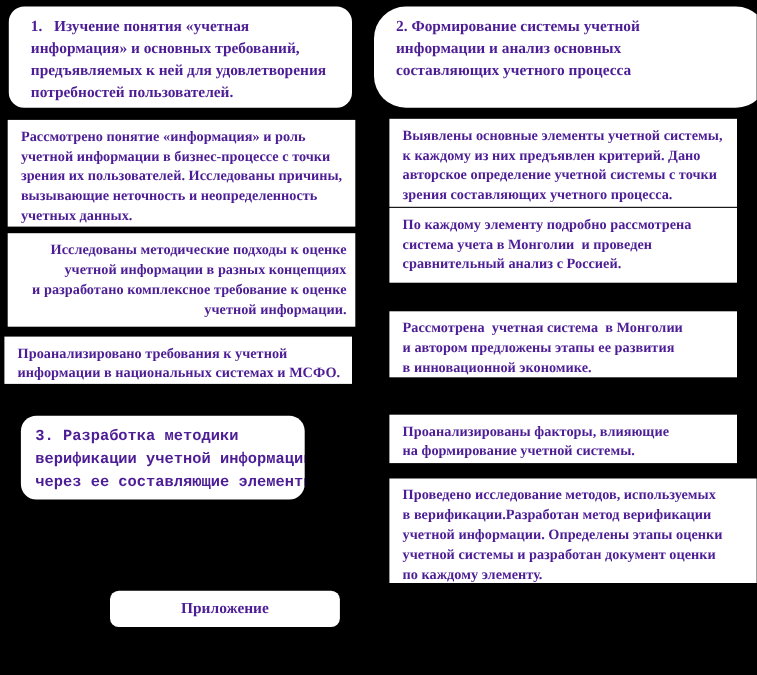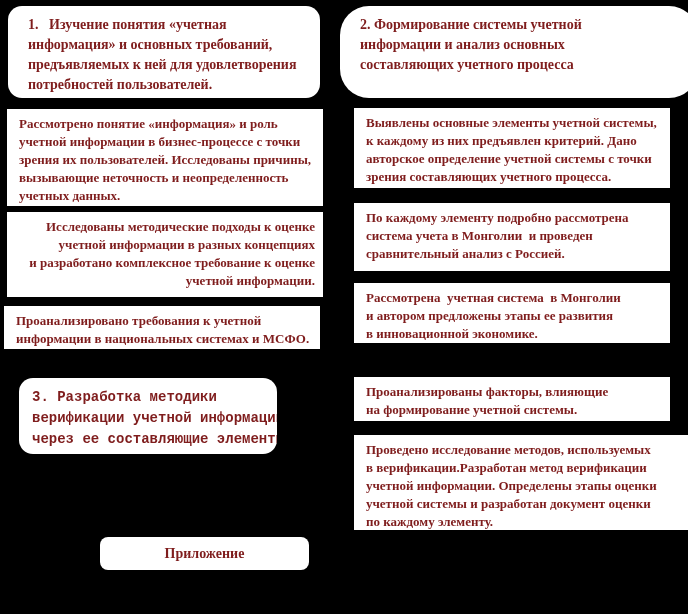--- a/index.html
+++ b/index.html
@@ -7,21 +7,21 @@
     padding: 0;
     background: #000000;
   }
   #canvas {
     position: relative;
     width: 688px;
     height: 614px;
     background: #000000;
     font-family: "Liberation Serif", "DejaVu Serif", serif;
     font-weight: bold;
-    color: #7f1d1d;
+    color: #4c1d95;
     overflow: hidden;
   }
   .box {
     position: absolute;
     background: #ffffff;
     box-sizing: border-box;
     white-space: pre;
     overflow: hidden;
   }
   .stage {
@@ -81,21 +81,21 @@
 верификации учетной информации
 через ее составляющие элементы</div>
 
   <div class="box appendix" style="left:100px; top:537px; width:209px; height:33px;">Приложение</div>
 
   <div class="box finding" style="left:354px; top:108px; width:316px; height:80px;">Выявлены основные элементы учетной системы,
 к каждому из них предъявлен критерий. Дано
 авторское определение учетной системы с точки
 зрения составляющих учетного процесса.</div>
 
-  <div class="box finding" style="left:354px; top:203px; width:316px; height:68px;">По каждому элементу подробно рассмотрена
+  <div class="box finding" style="left:354px; top:189px; width:316px; height:68px;">По каждому элементу подробно рассмотрена
 система учета в Монголии  и проведен
 сравнительный анализ с Россией.</div>
 
   <div class="box finding" style="left:354px; top:283px; width:316px; height:60px;">Рассмотрена  учетная система  в Монголии
 и автором предложены этапы ее развития
 в инновационной экономике.</div>
 
   <div class="box finding" style="left:354px; top:377px; width:316px; height:44px;">Проанализированы факторы, влияющие
 на формирование учетной системы.</div>
 

